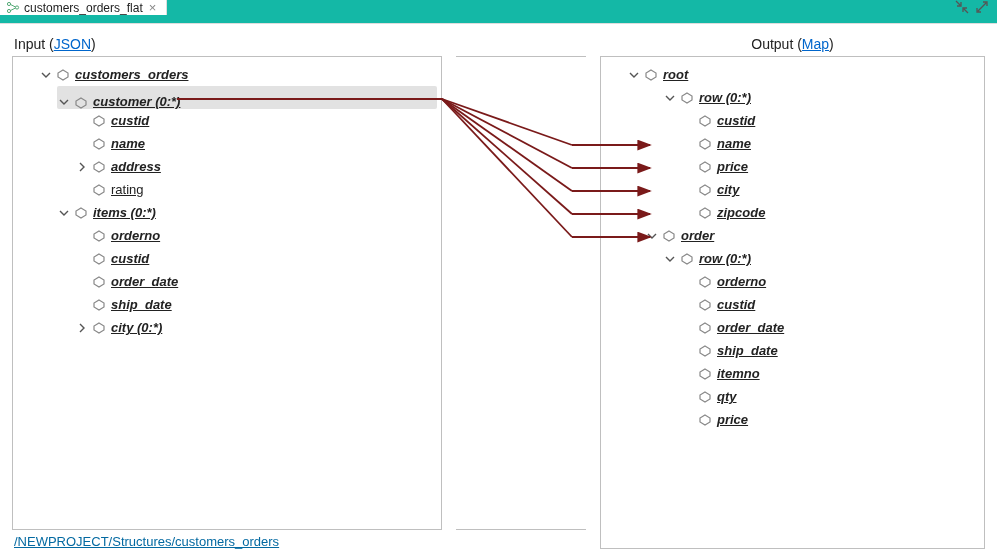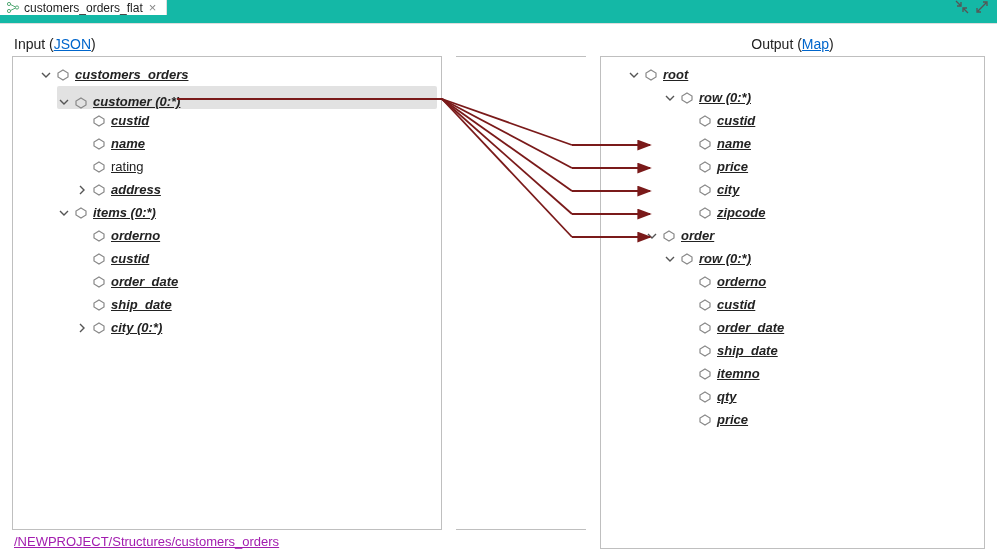--- a/index.html
+++ b/index.html
@@ -58,21 +58,21 @@
     background:#fff;
     overflow:auto;
     position:relative;
   }
   .panel.mid .panel-box { border-left:none; border-right:none; }
   .panel.mid .panel-header { visibility:hidden; }
   .panel-footer {
     padding: 4px 2px 0 2px;
     font-size: 13px;
   }
-  .panel-footer a { color:#a21caf; }
+  .panel-footer a { color:#0369a1; }
   .tree { padding: 6px 4px; text-decoration: underline; }
   .tree-node { position:relative; }
   .node-row {
     display:flex; align-items:center;
     height:23px;
     white-space:nowrap;
   }
   .expander {
     width:14px; height:14px;
     display:flex;align-items:center;justify-content:center;
@@ -189,40 +189,40 @@
                 <div class="node-row">
                   <span class="expander blank"></span>
                   <span class="hex">
                       <svg width="12" height="12" viewBox="0 0 12 12">
                         <polygon points="6,1 11,4 11,8 6,11 1,8 1,4" fill="none" stroke="#888" stroke-width="1.2"></polygon>
                       </svg>
                     </span>
                   <span class="node-label">name</span>
                 </div>
                 <div class="node-row">
-                  <span class="expander blank"></span>
-                  <span class="hex">
-                      <svg width="12" height="12" viewBox="0 0 12 12">
-                        <polygon points="6,1 11,4 11,8 6,11 1,8 1,4" fill="none" stroke="#888" stroke-width="1.2"></polygon>
-                      </svg>
-                    </span>
-                  <span class="node-label plain">rating</span>
-                </div>
-                <div class="node-row">
                   <span class="expander">
                       <svg width="10" height="10" viewBox="0 0 10 10">
                         <path d="M3 1 L7 5 L3 9" stroke="#555" stroke-width="1.4" fill="none"></path>
                       </svg>
                     </span>
                   <span class="hex">
                       <svg width="12" height="12" viewBox="0 0 12 12">
                         <polygon points="6,1 11,4 11,8 6,11 1,8 1,4" fill="none" stroke="#888" stroke-width="1.2"></polygon>
                       </svg>
                     </span>
                   <span class="node-label">address</span>
+                </div>
+                <div class="node-row">
+                  <span class="expander blank"></span>
+                  <span class="hex">
+                      <svg width="12" height="12" viewBox="0 0 12 12">
+                        <polygon points="6,1 11,4 11,8 6,11 1,8 1,4" fill="none" stroke="#888" stroke-width="1.2"></polygon>
+                      </svg>
+                    </span>
+                  <span class="node-label plain">rating</span>
                 </div>
               </div>
               <div class="node-row">
                 <span class="expander">
                     <svg width="10" height="10" viewBox="0 0 10 10">
                       <path d="M1 3 L5 7 L9 3" stroke="#555" stroke-width="1.4" fill="none"></path>
                     </svg>
                   </span>
                 <span class="hex">
                     <svg width="12" height="12" viewBox="0 0 12 12">

